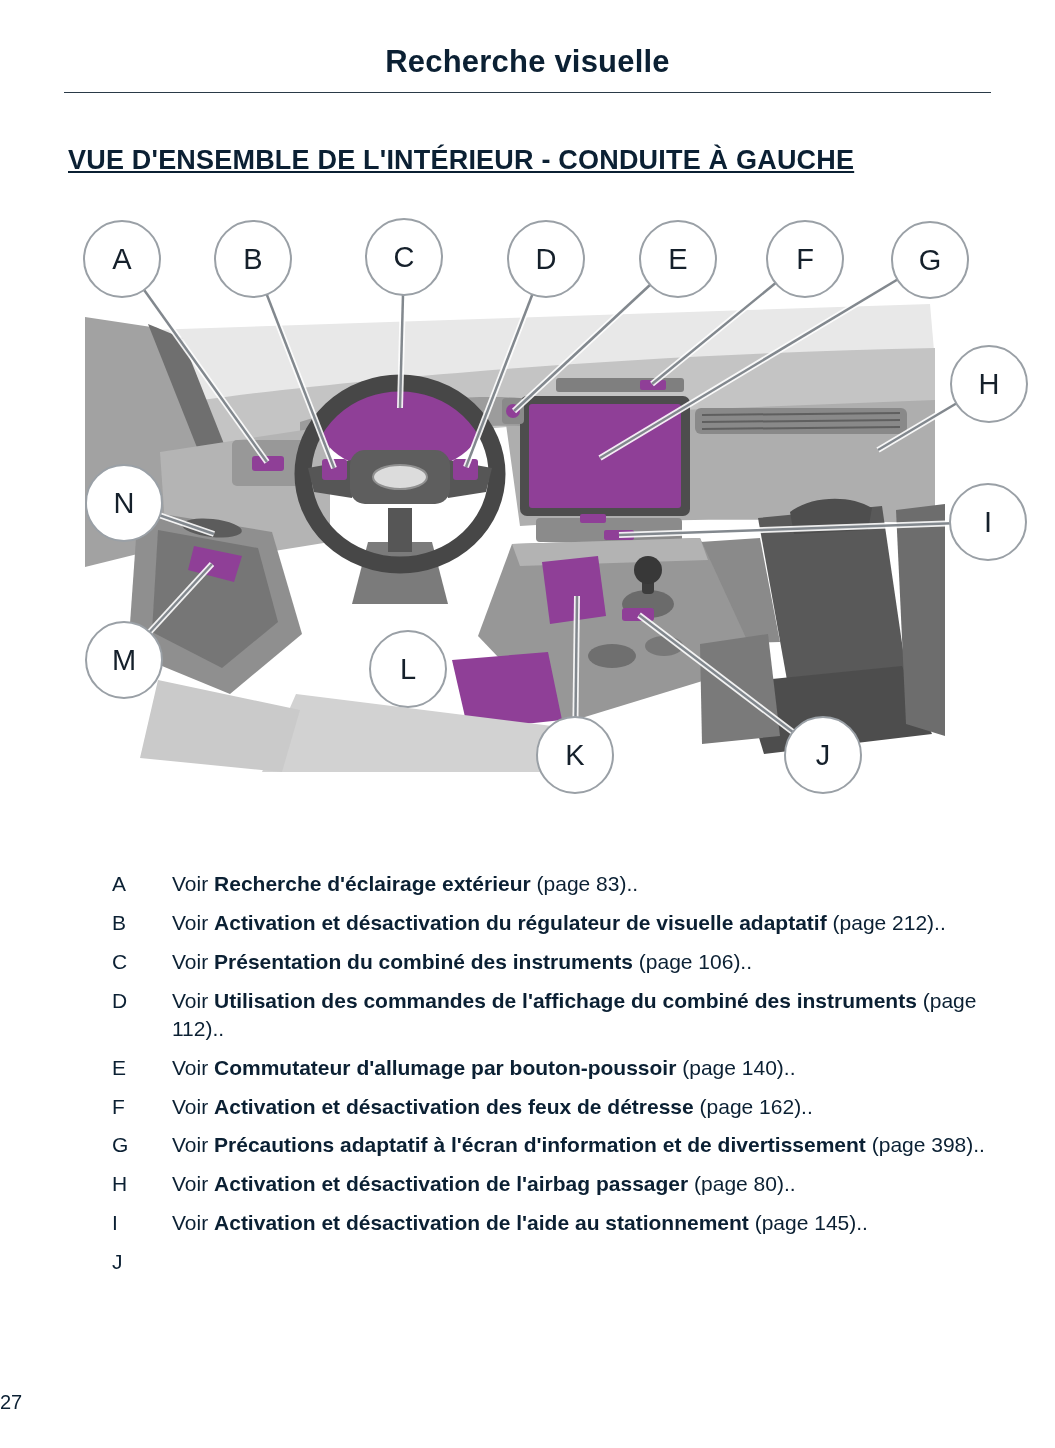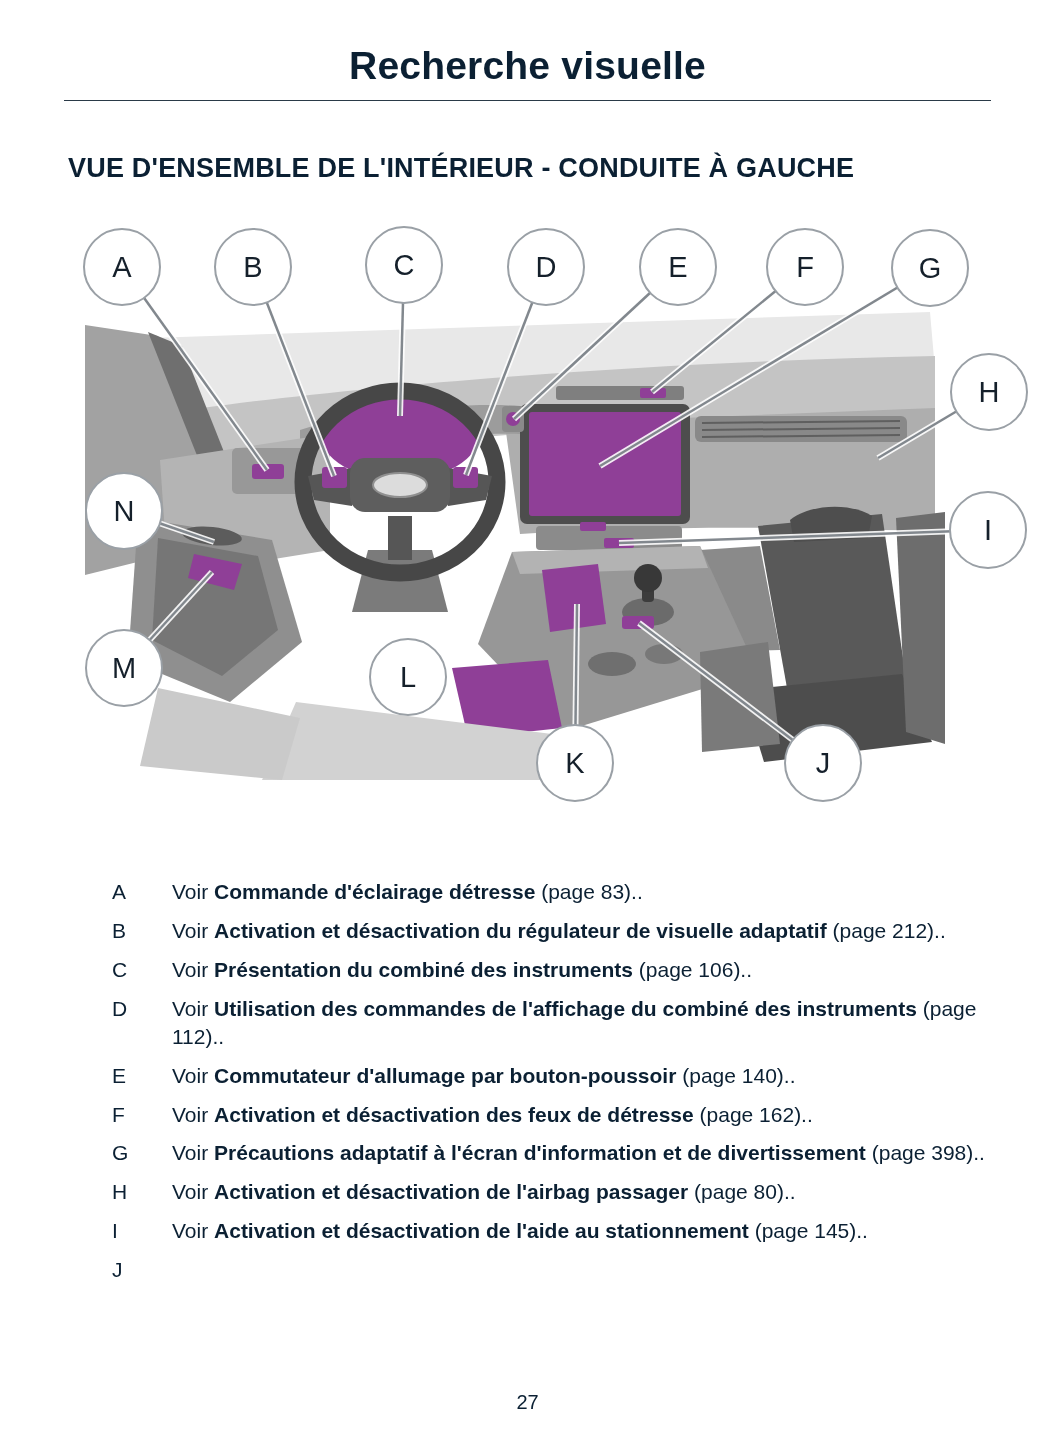--- a/index.html
+++ b/index.html
@@ -10,49 +10,49 @@
     overflow:hidden;
   }
   .page{
     box-sizing:border-box;
     width:1055px;height:1448px;
     display:flex;flex-direction:column;
     padding:44px 0 34px 0;
   }
   h1.header-title{
     margin:0;text-align:center;
-    font-size:39px;font-weight:700;letter-spacing:.2px;
+    font-size:31px;font-weight:700;letter-spacing:.2px;
   }
   .rule{
     border:none;border-top:1.6px solid #2a3a47;
     margin:12px 64px 0 64px;
   }
   h2.section-title{
     margin:52px 0 0 68px;
-    font-size:27px;font-weight:700;letter-spacing:.2px;
+    font-size:27px;font-weight:700;letter-spacing:.2px;text-decoration:underline;
   }
   figure.diagram{margin:36px 0 0 0;padding:0;}
   svg{display:block;}
   .callout-letter{
     font-family:"Liberation Sans", sans-serif;
     font-size:29px;fill:#15202b;
   }
   .legend{
     margin:58px 0 0 112px;
     width:882px;
     display:grid;
     grid-template-columns:60px 1fr;
     row-gap:11px;
     font-size:21px;line-height:1.33;
   }
   .legend .letter{font-weight:400;}
   .legend .text b{font-weight:700;}
   footer{
     margin-top:auto;
-    text-align:center;
+    text-align:left;
     font-size:20px;
   }
 </style>
 </head>
 <body>
 
 <div class="page">
 
   <h1 class="header-title">Recherche visuelle</h1>
   <hr class="rule">
@@ -215,21 +215,21 @@
         <g>
           <circle cx="124" cy="291" r="38" fill="#fff" stroke="#9aa0a6" stroke-width="2"></circle>
           <text class="callout-letter" x="124" y="291" dominant-baseline="central">N</text>
         </g>
       </g>
     </svg>
   </figure>
 
   <div class="legend">
     <span class="letter">A</span>
-    <span class="text"><span>Voir</span> <b>Commande d'éclairage détresse</b> <span>(page 83)..</span></span>
+    <span class="text"><span>Voir</span> <b>Recherche d'éclairage extérieur</b> <span>(page 83)..</span></span>
 
     <span class="letter">B</span>
     <span class="text"><span>Voir</span> <b>Activation et désactivation du régulateur de visuelle adaptatif</b> <span>(page 212)..</span></span>
 
     <span class="letter">C</span>
     <span class="text"><span>Voir</span> <b>Présentation du combiné des instruments</b> <span>(page 106)..</span></span>
 
     <span class="letter">D</span>
     <span class="text"><span>Voir</span> <b>Utilisation des commandes de l'affichage du combiné des instruments</b> <span>(page 112)..</span></span>
 

